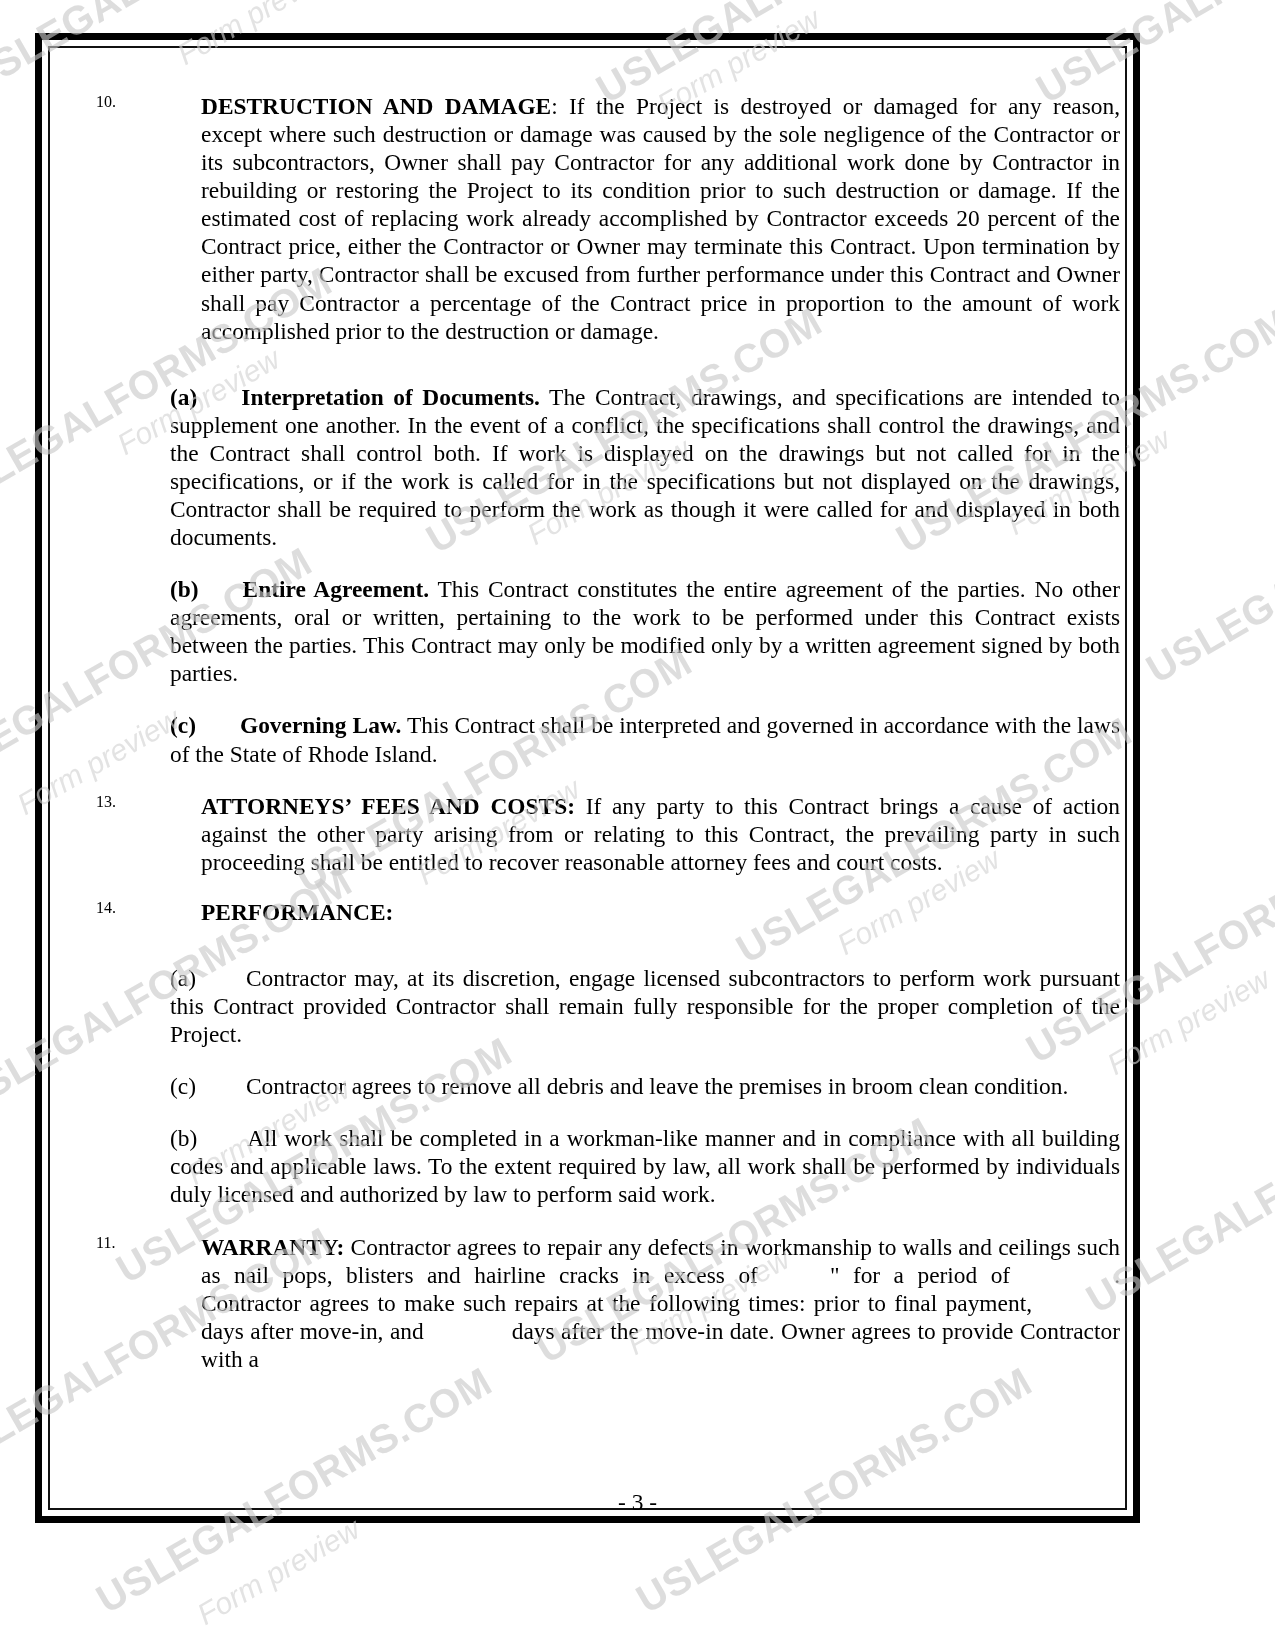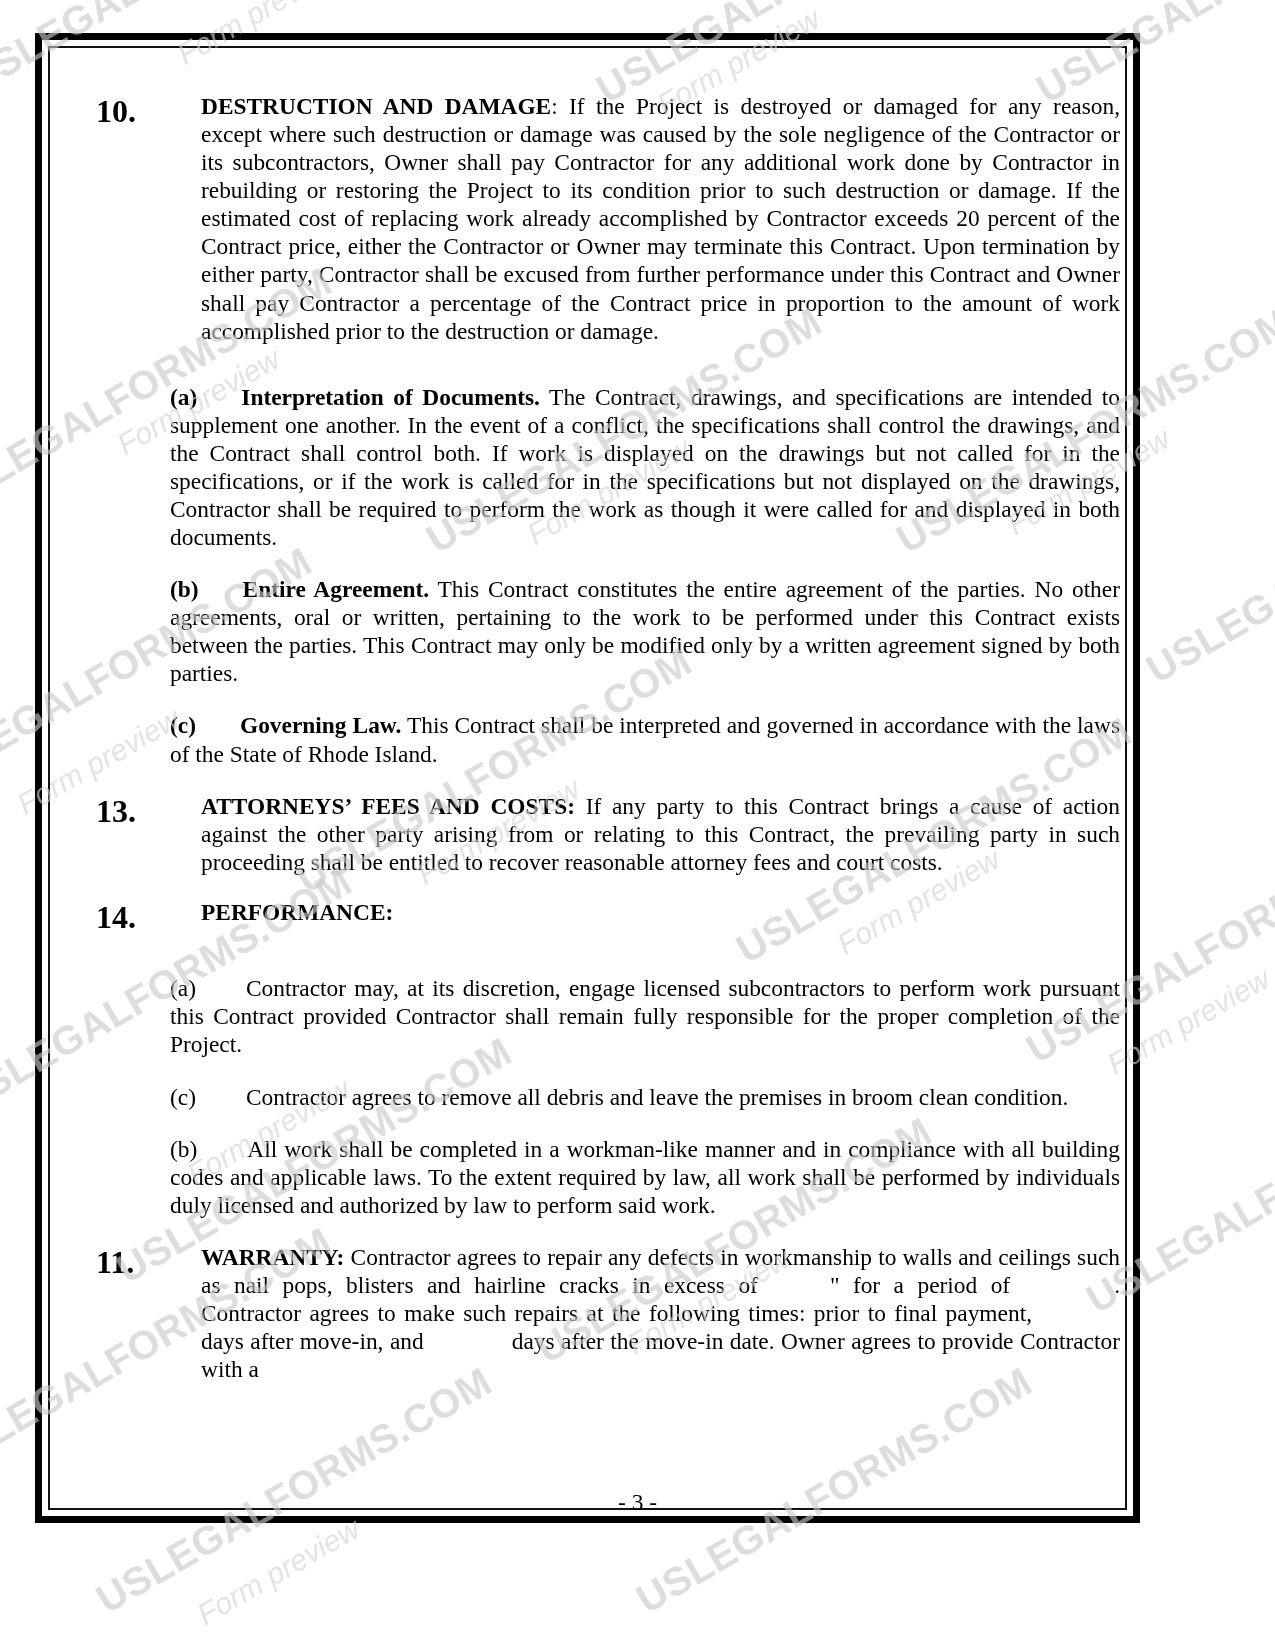--- a/index.html
+++ b/index.html
@@ -80,22 +80,22 @@
   }
 
   .clause {
     display: flex;
     align-items: flex-start;
     margin-bottom: 22px;
   }
   .clause-num {
     width: 74px;
     flex: 0 0 74px;
-    font-weight: bold;
-    font-size: 32px;
+    font-weight: normal;
+    font-size: 16px;
   }
   .clause-body {
     flex: 1 1 auto;
     text-align: justify;
     text-justify: inter-word;
     hyphens: none;
     margin-left: 31px;
   }
   .clause-body.heading-only {
     text-align: left;

